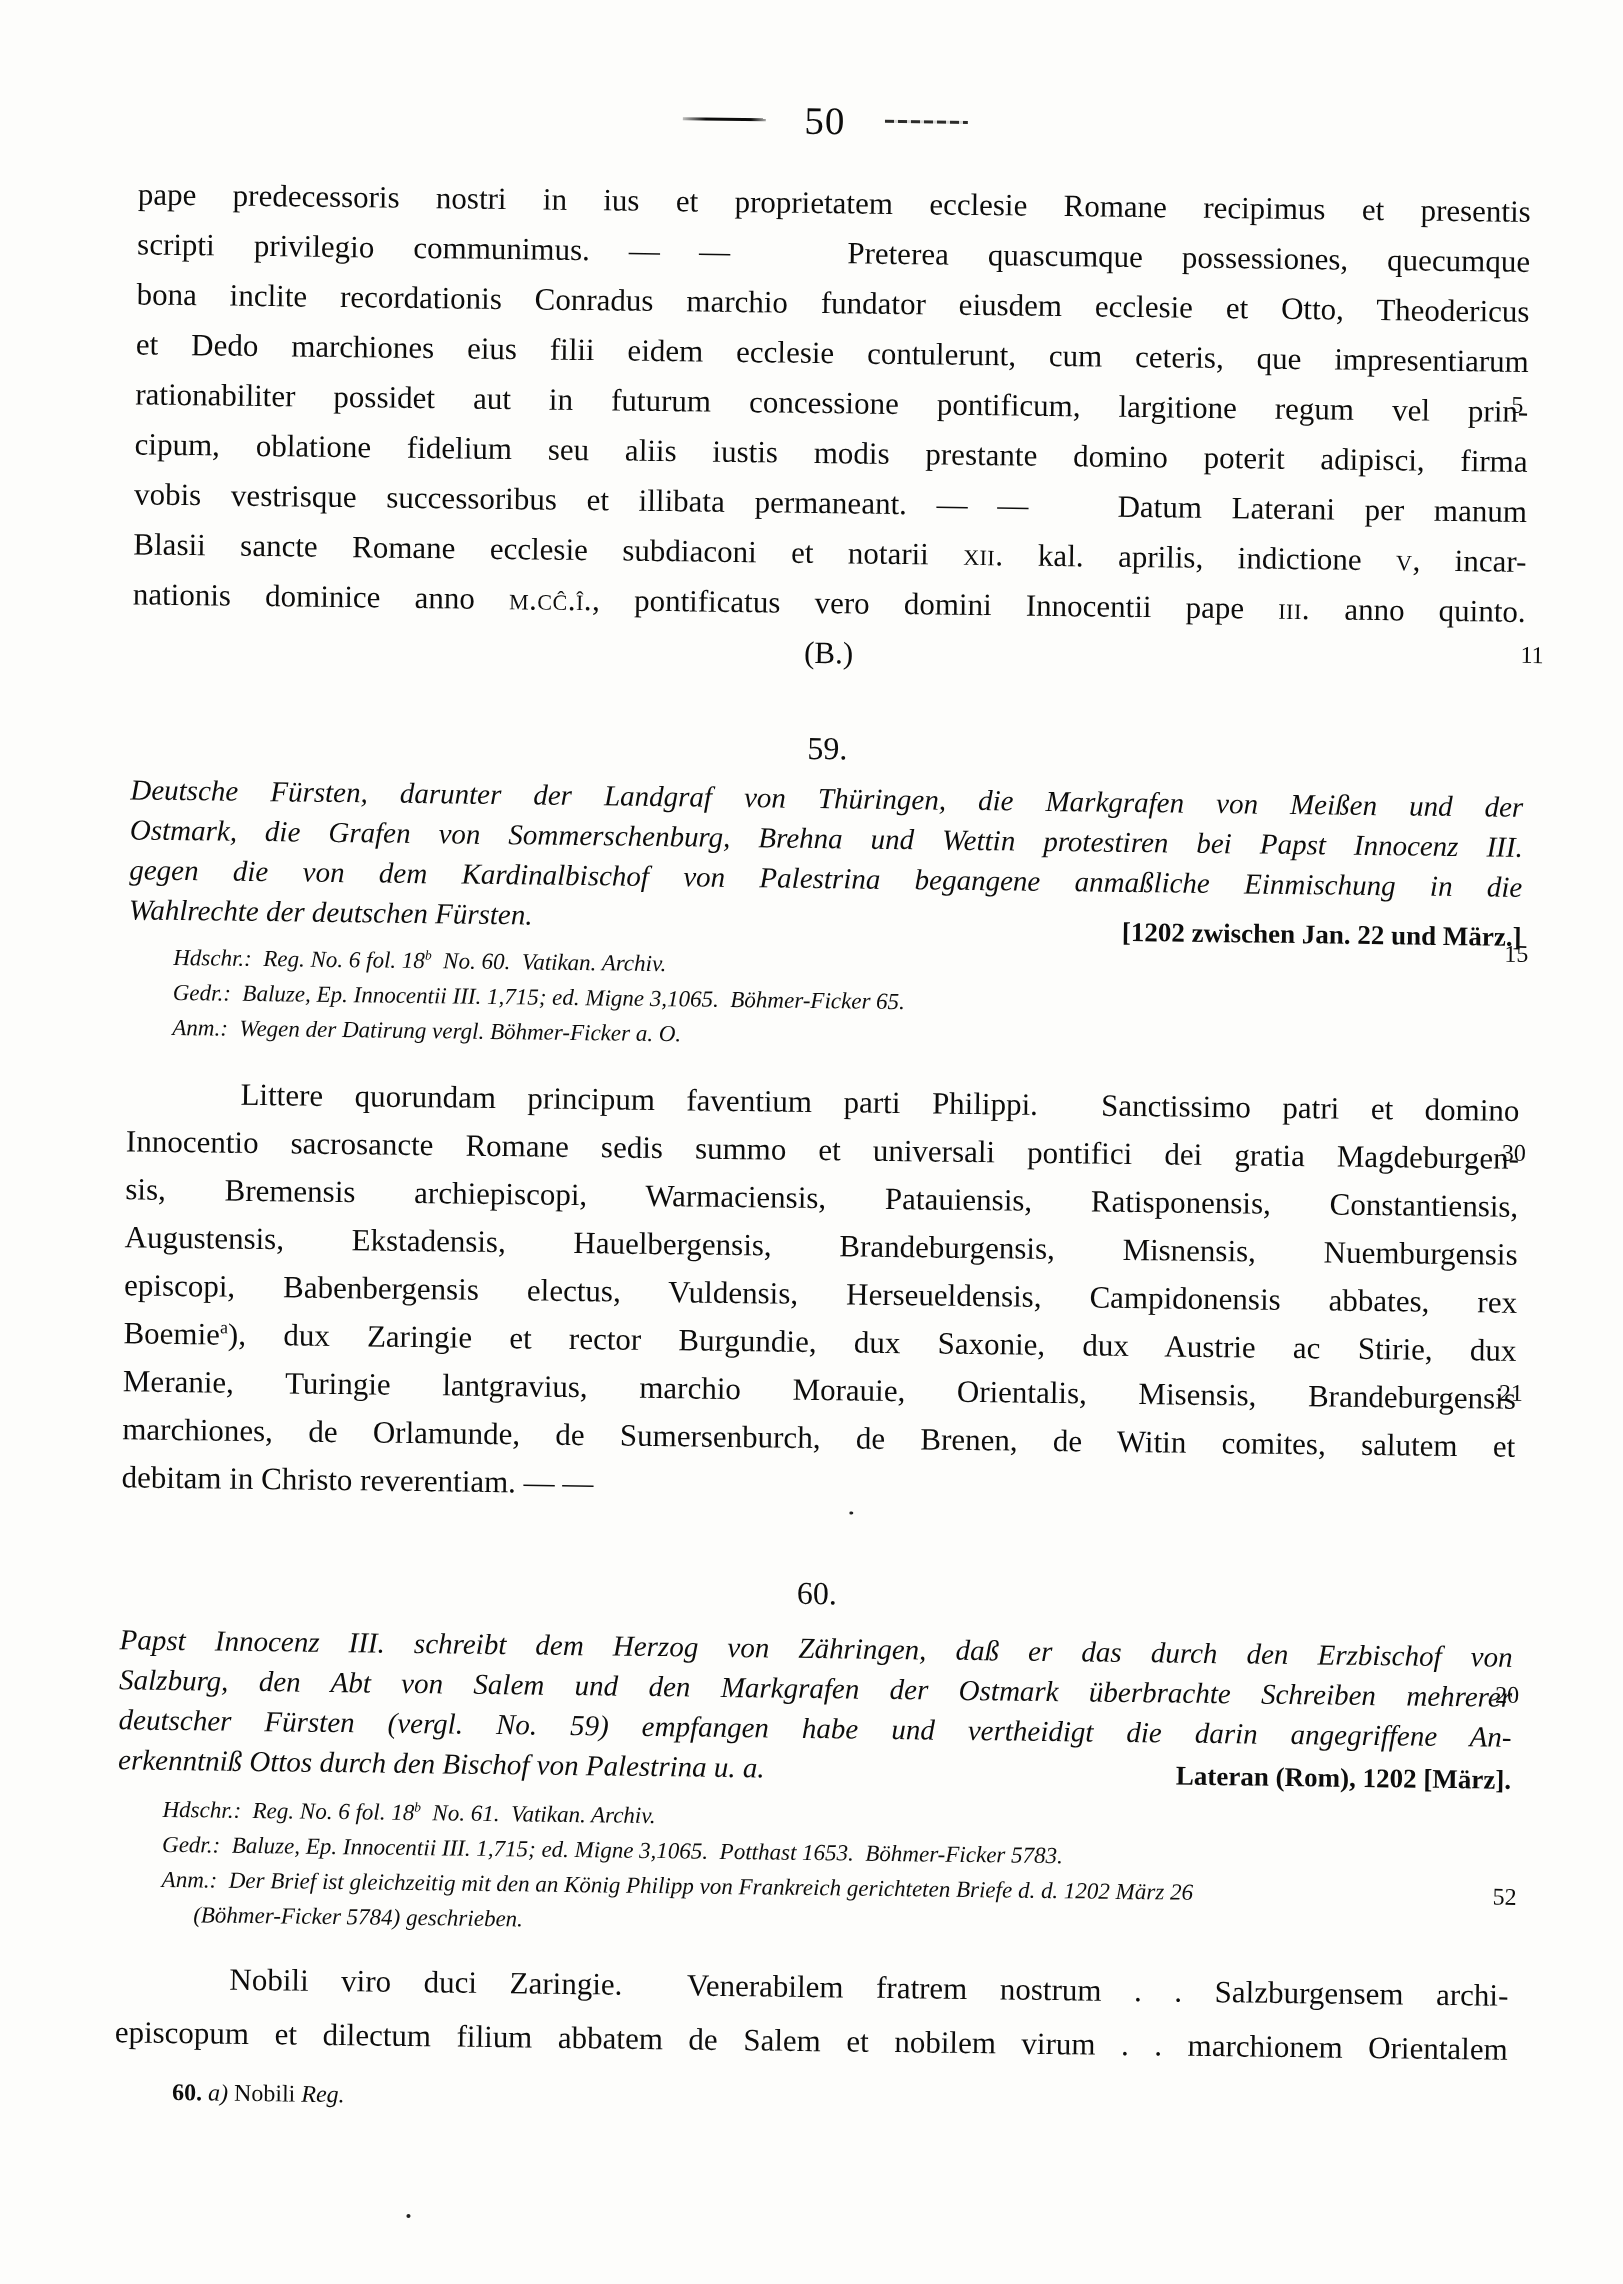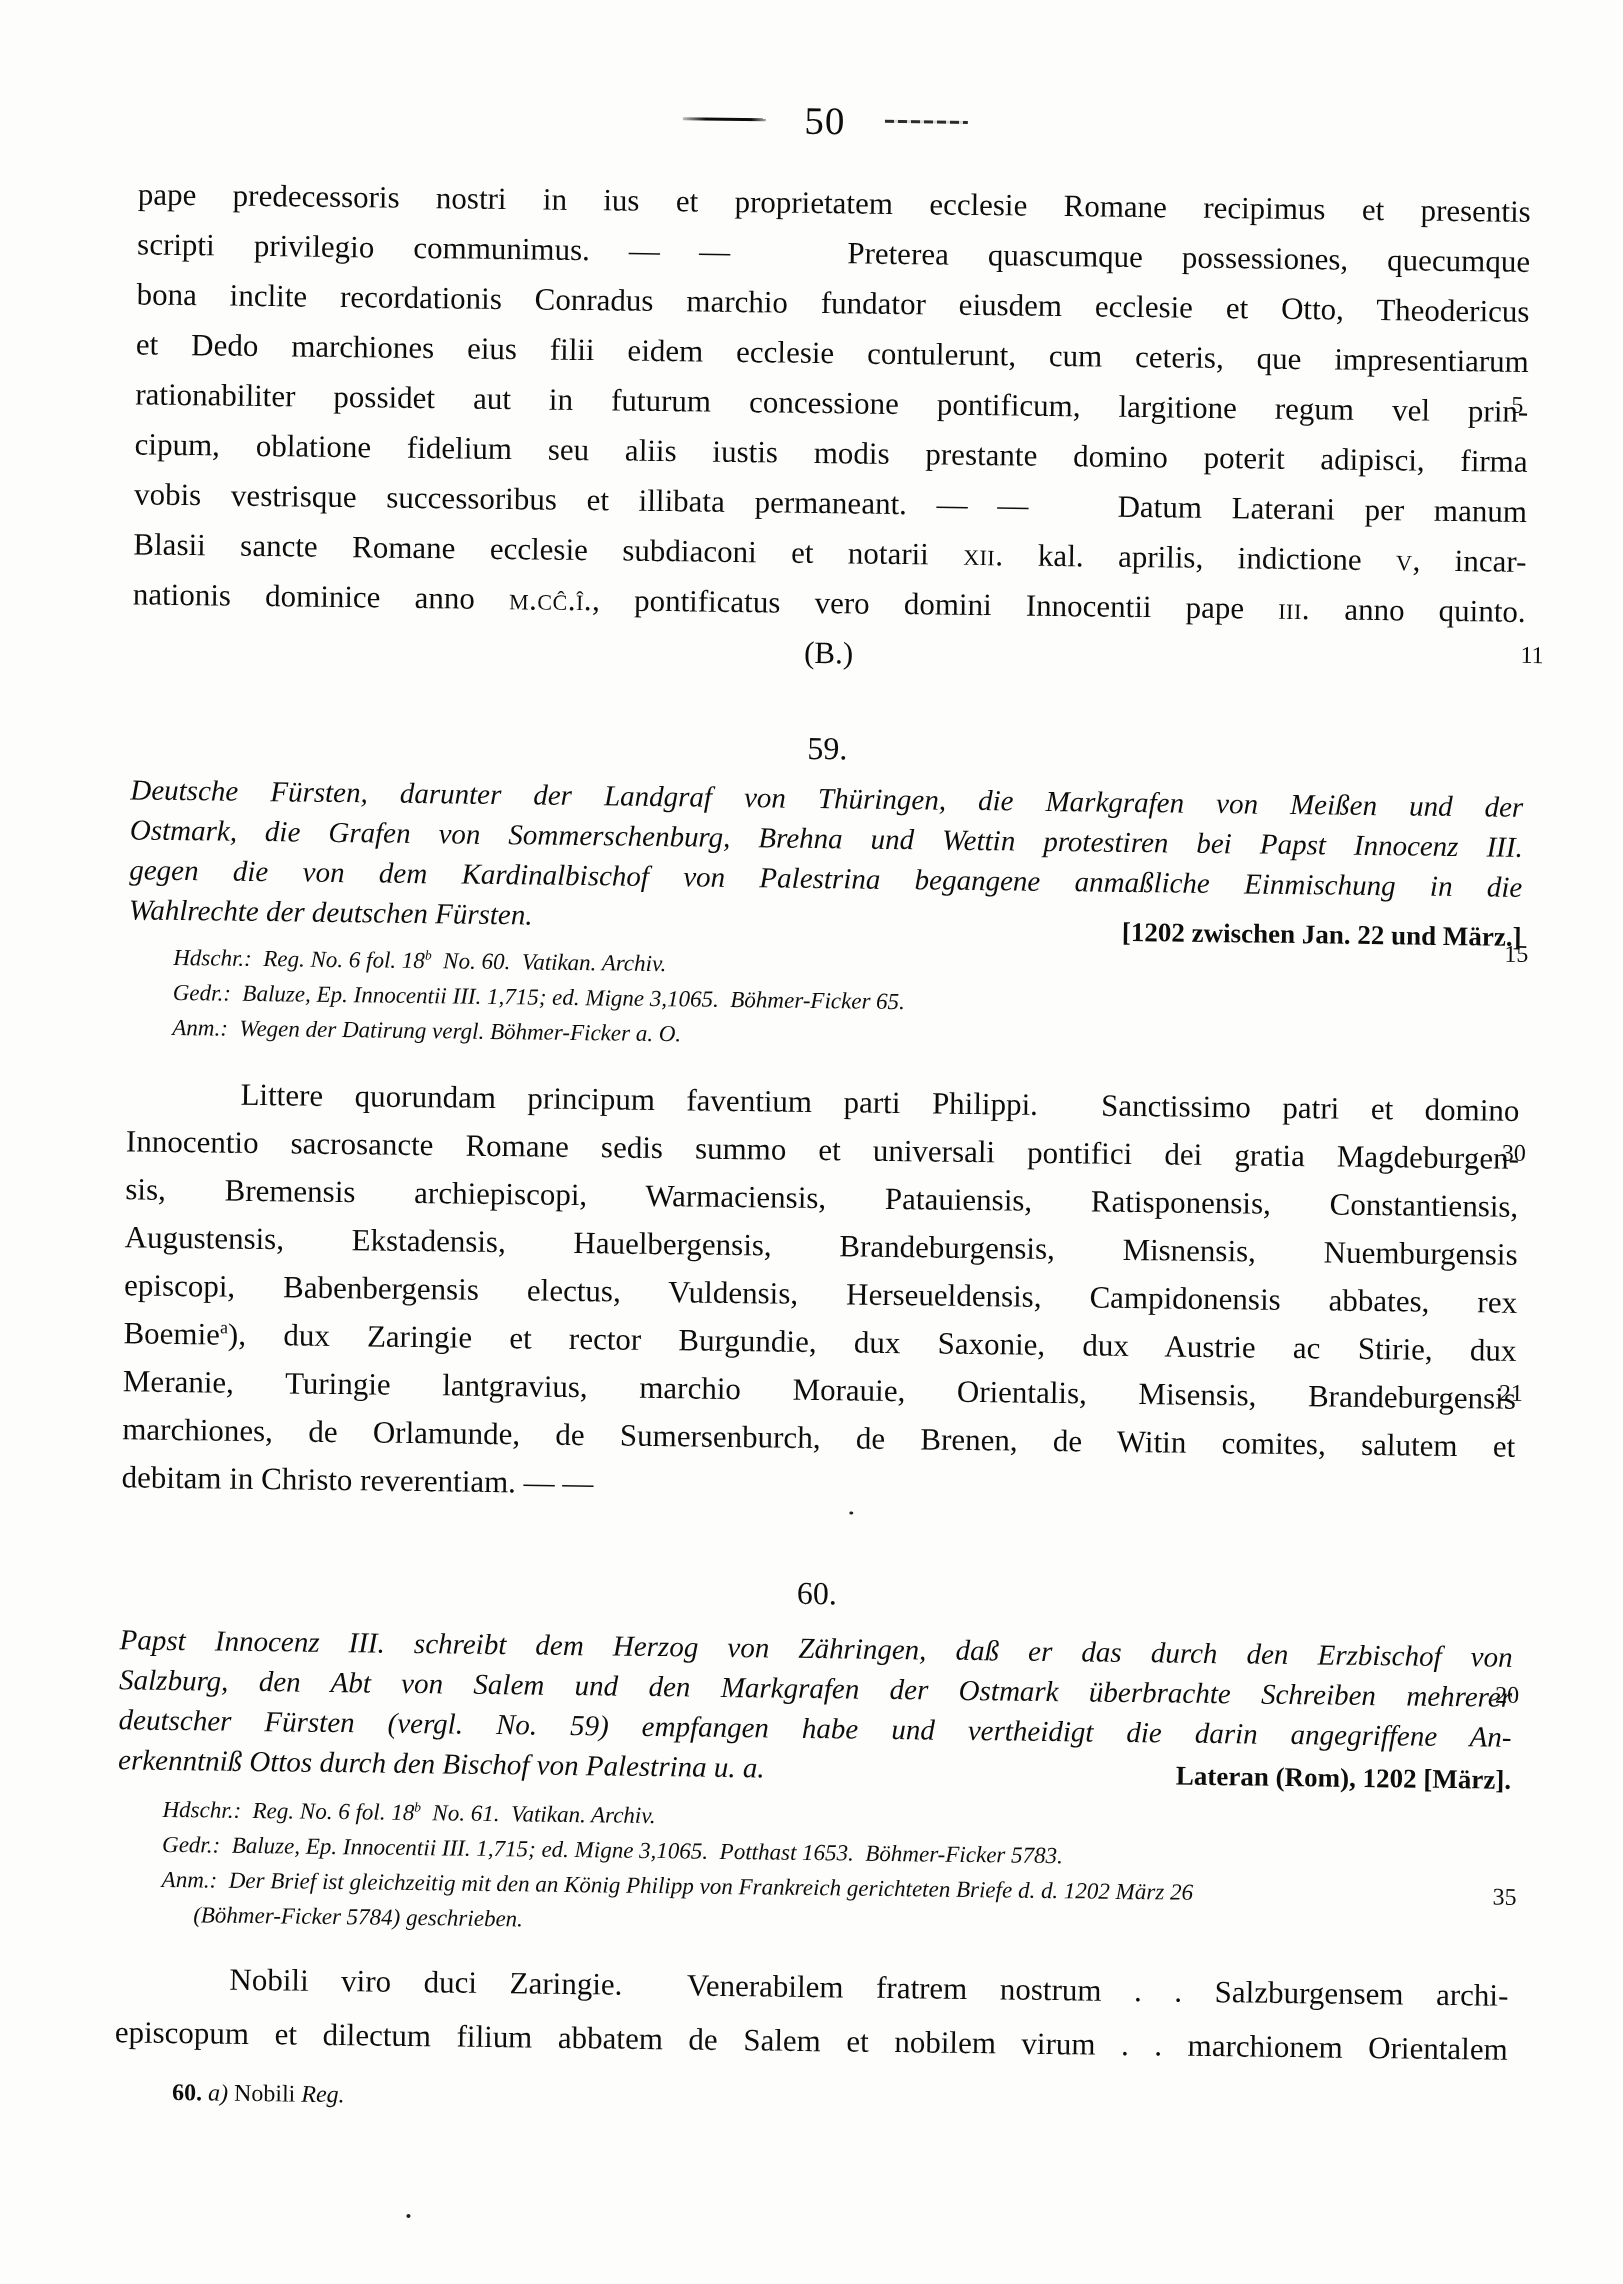--- a/index.html
+++ b/index.html
@@ -111,21 +111,21 @@
   <div id="h60" class="secnum">60.</div>
   <div id="sum60" class="block summary">
         <div class="line"><span class="sg it">Papst Innocenz III. schreibt dem Herzog von Zähringen, daß er das durch den Erzbischof von</span></div>
         <div class="line"><span class="sg it">Salzburg, den Abt von Salem und den Markgrafen der Ostmark überbrachte Schreiben mehrerer</span><span class="mnum">20</span></div>
         <div class="line"><span class="sg it">deutscher Fürsten (vergl. No. 59) empfangen habe und vertheidigt die darin angegriffene An-</span></div>
         <div class="line last"><span class="sg it">erkenntniß Ottos durch den Bischof von Palestrina u. a.</span><span class="rdate" style="top: 10px;"><span class="sg bd">Lateran (Rom), 1202 [März].</span></span></div>
       </div>
   <div id="src60" class="block src">
         <div class="line last"><span class="sg it">Hdschr.:  Reg. No. 6 fol. 18</span><span class="sg it sup">b</span><span class="sg it">  No. 61.  Vatikan. Archiv.</span></div>
         <div class="line last"><span class="sg it">Gedr.:  Baluze, Ep. Innocentii III. 1,715; ed. Migne 3,1065.  Potthast 1653.  Böhmer-Ficker 5783.</span></div>
-        <div class="line last"><span class="sg it">Anm.:  Der Brief ist gleichzeitig mit den an König Philipp von Frankreich gerichteten Briefe d. d. 1202 März 26</span><span class="mnum">35</span></div>
+        <div class="line last"><span class="sg it">Anm.:  Der Brief ist gleichzeitig mit den an König Philipp von Frankreich gerichteten Briefe d. d. 1202 März 26</span><span class="mnum">52</span></div>
         <div class="line last ind2"><span class="sg it">(Böhmer-Ficker 5784) geschrieben.</span></div>
       </div>
   <div id="body60" class="block body">
         <div class="line ind1"><span class="sg ">Nobili viro duci Zaringie.  Venerabilem fratrem nostrum . . Salzburgensem archi-</span></div>
         <div class="line"><span class="sg ">episcopum et dilectum filium abbatem de Salem et nobilem virum . . marchionem Orientalem</span></div>
       </div>
 
   <div id="footnote" class="block foot">
         <div class="line last"><span class="sg bd">60. </span><span class="sg it">a) </span><span class="sg ">Nobili </span><span class="sg it">Reg.</span></div>
       </div>

